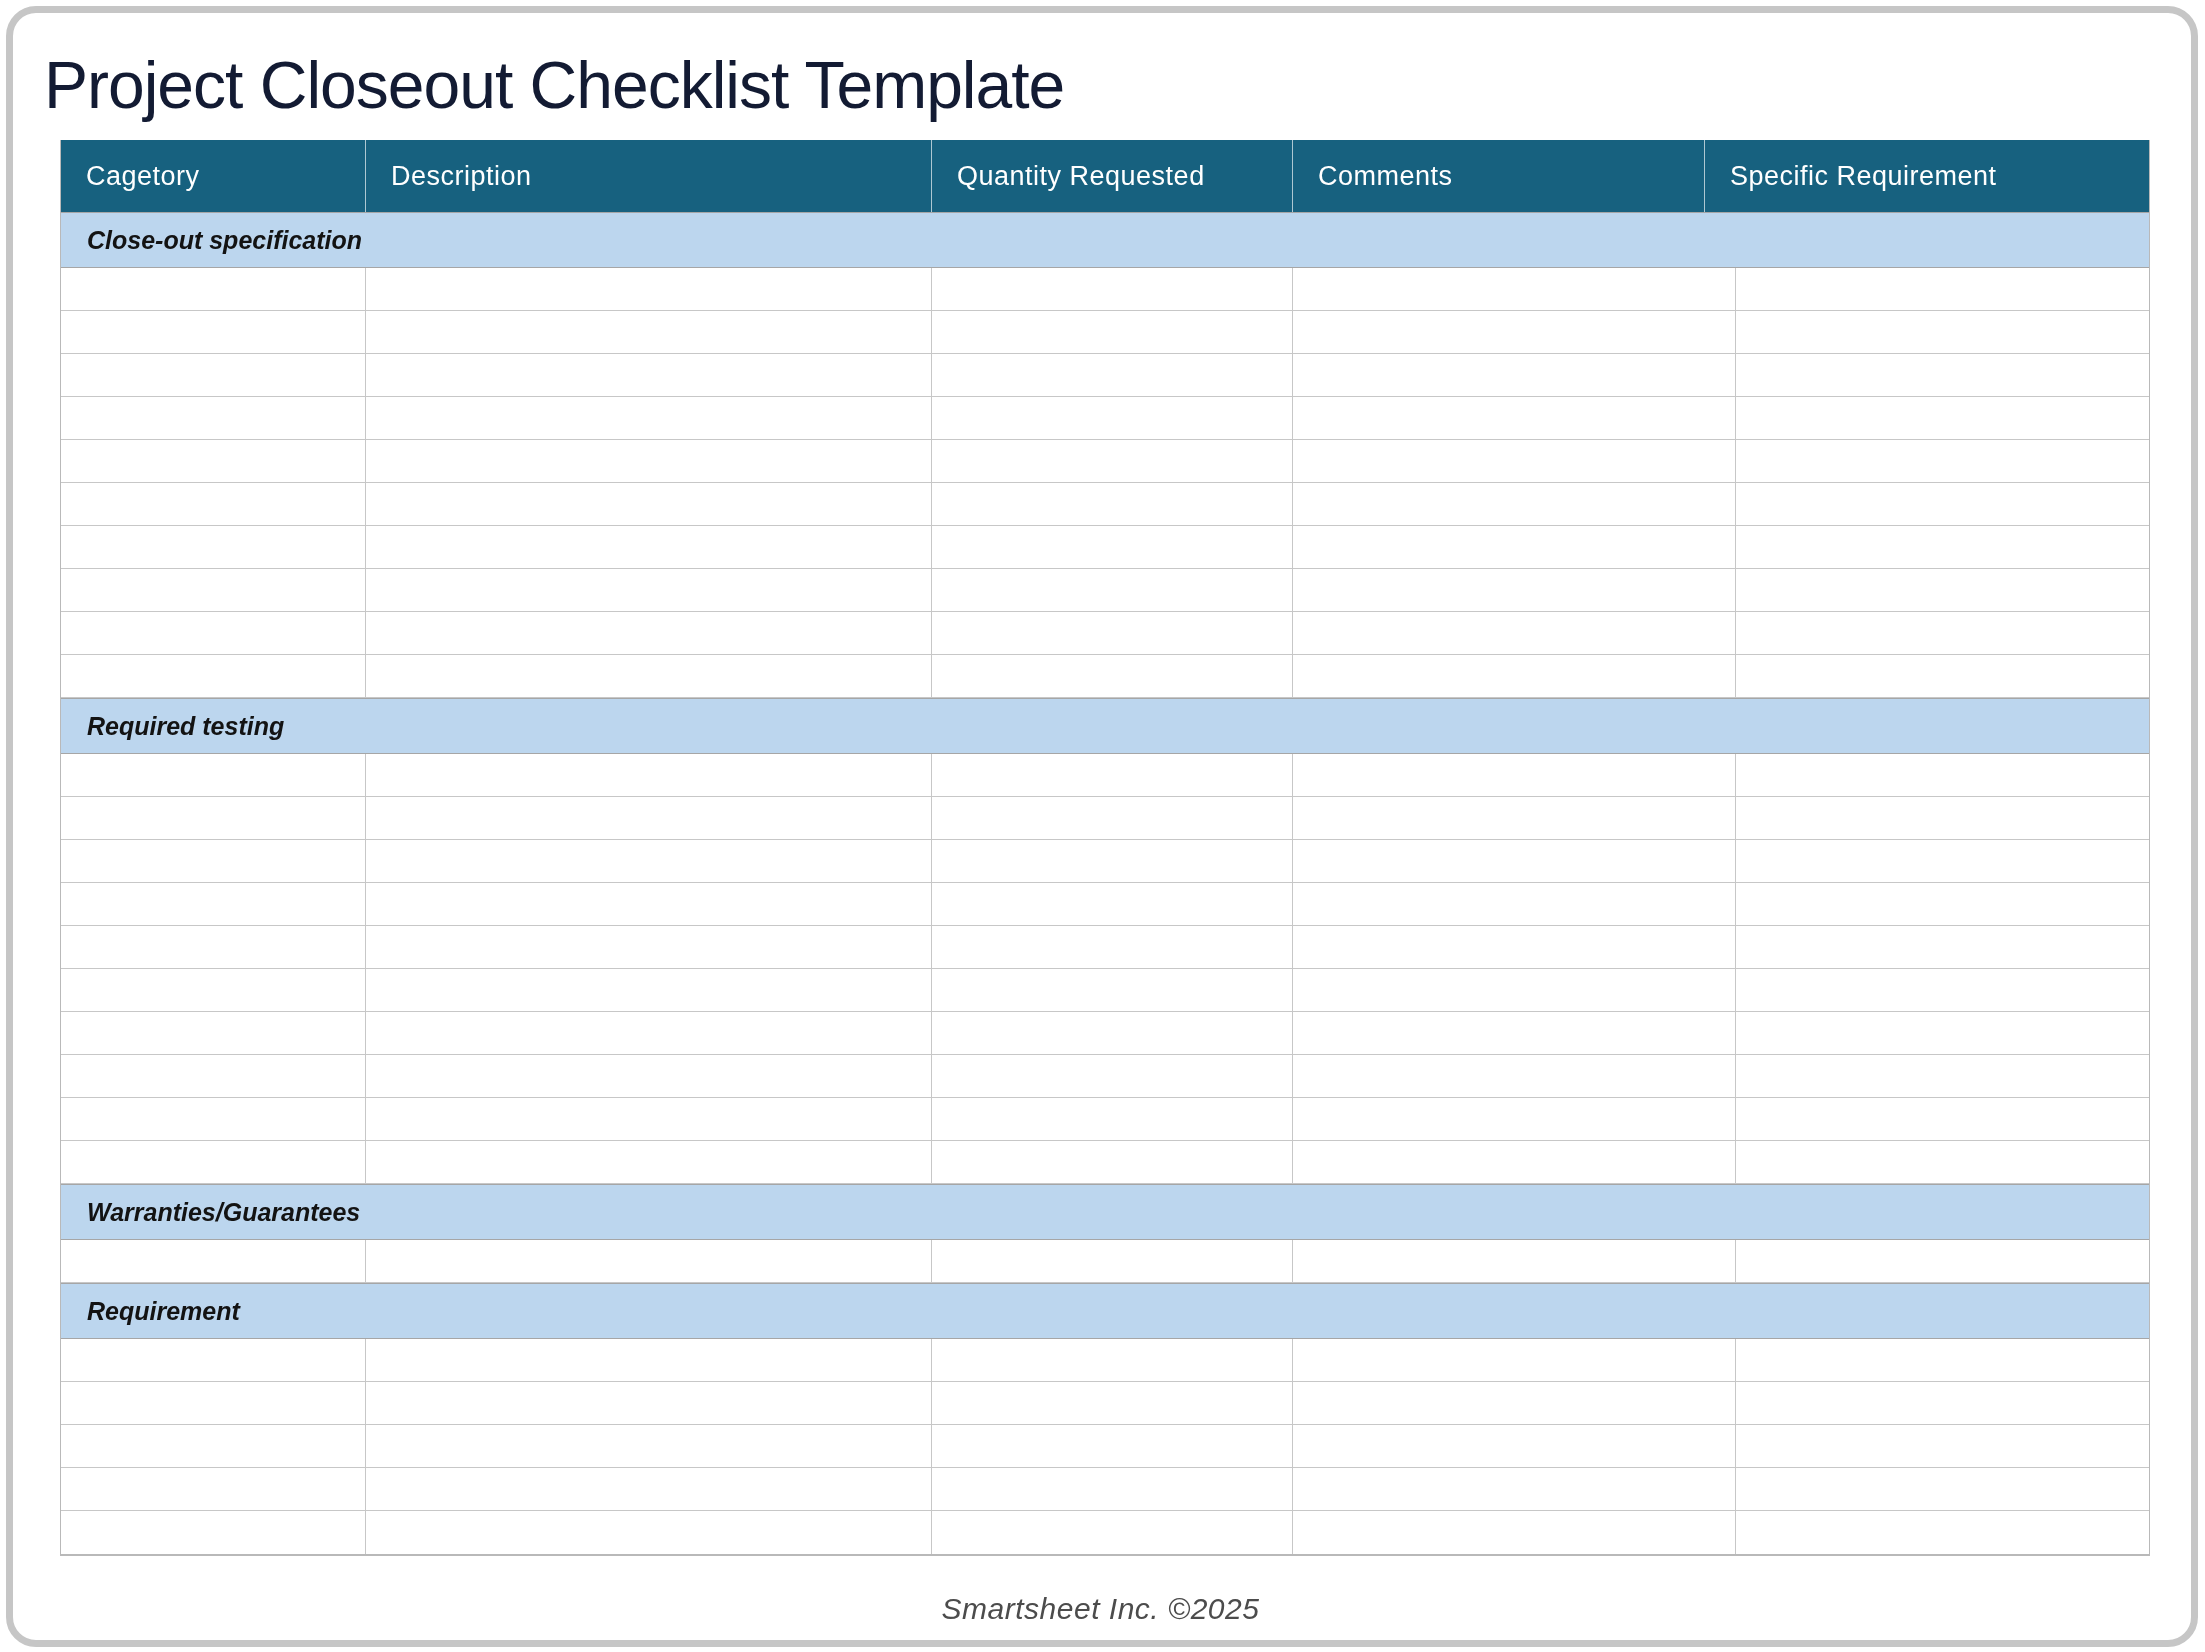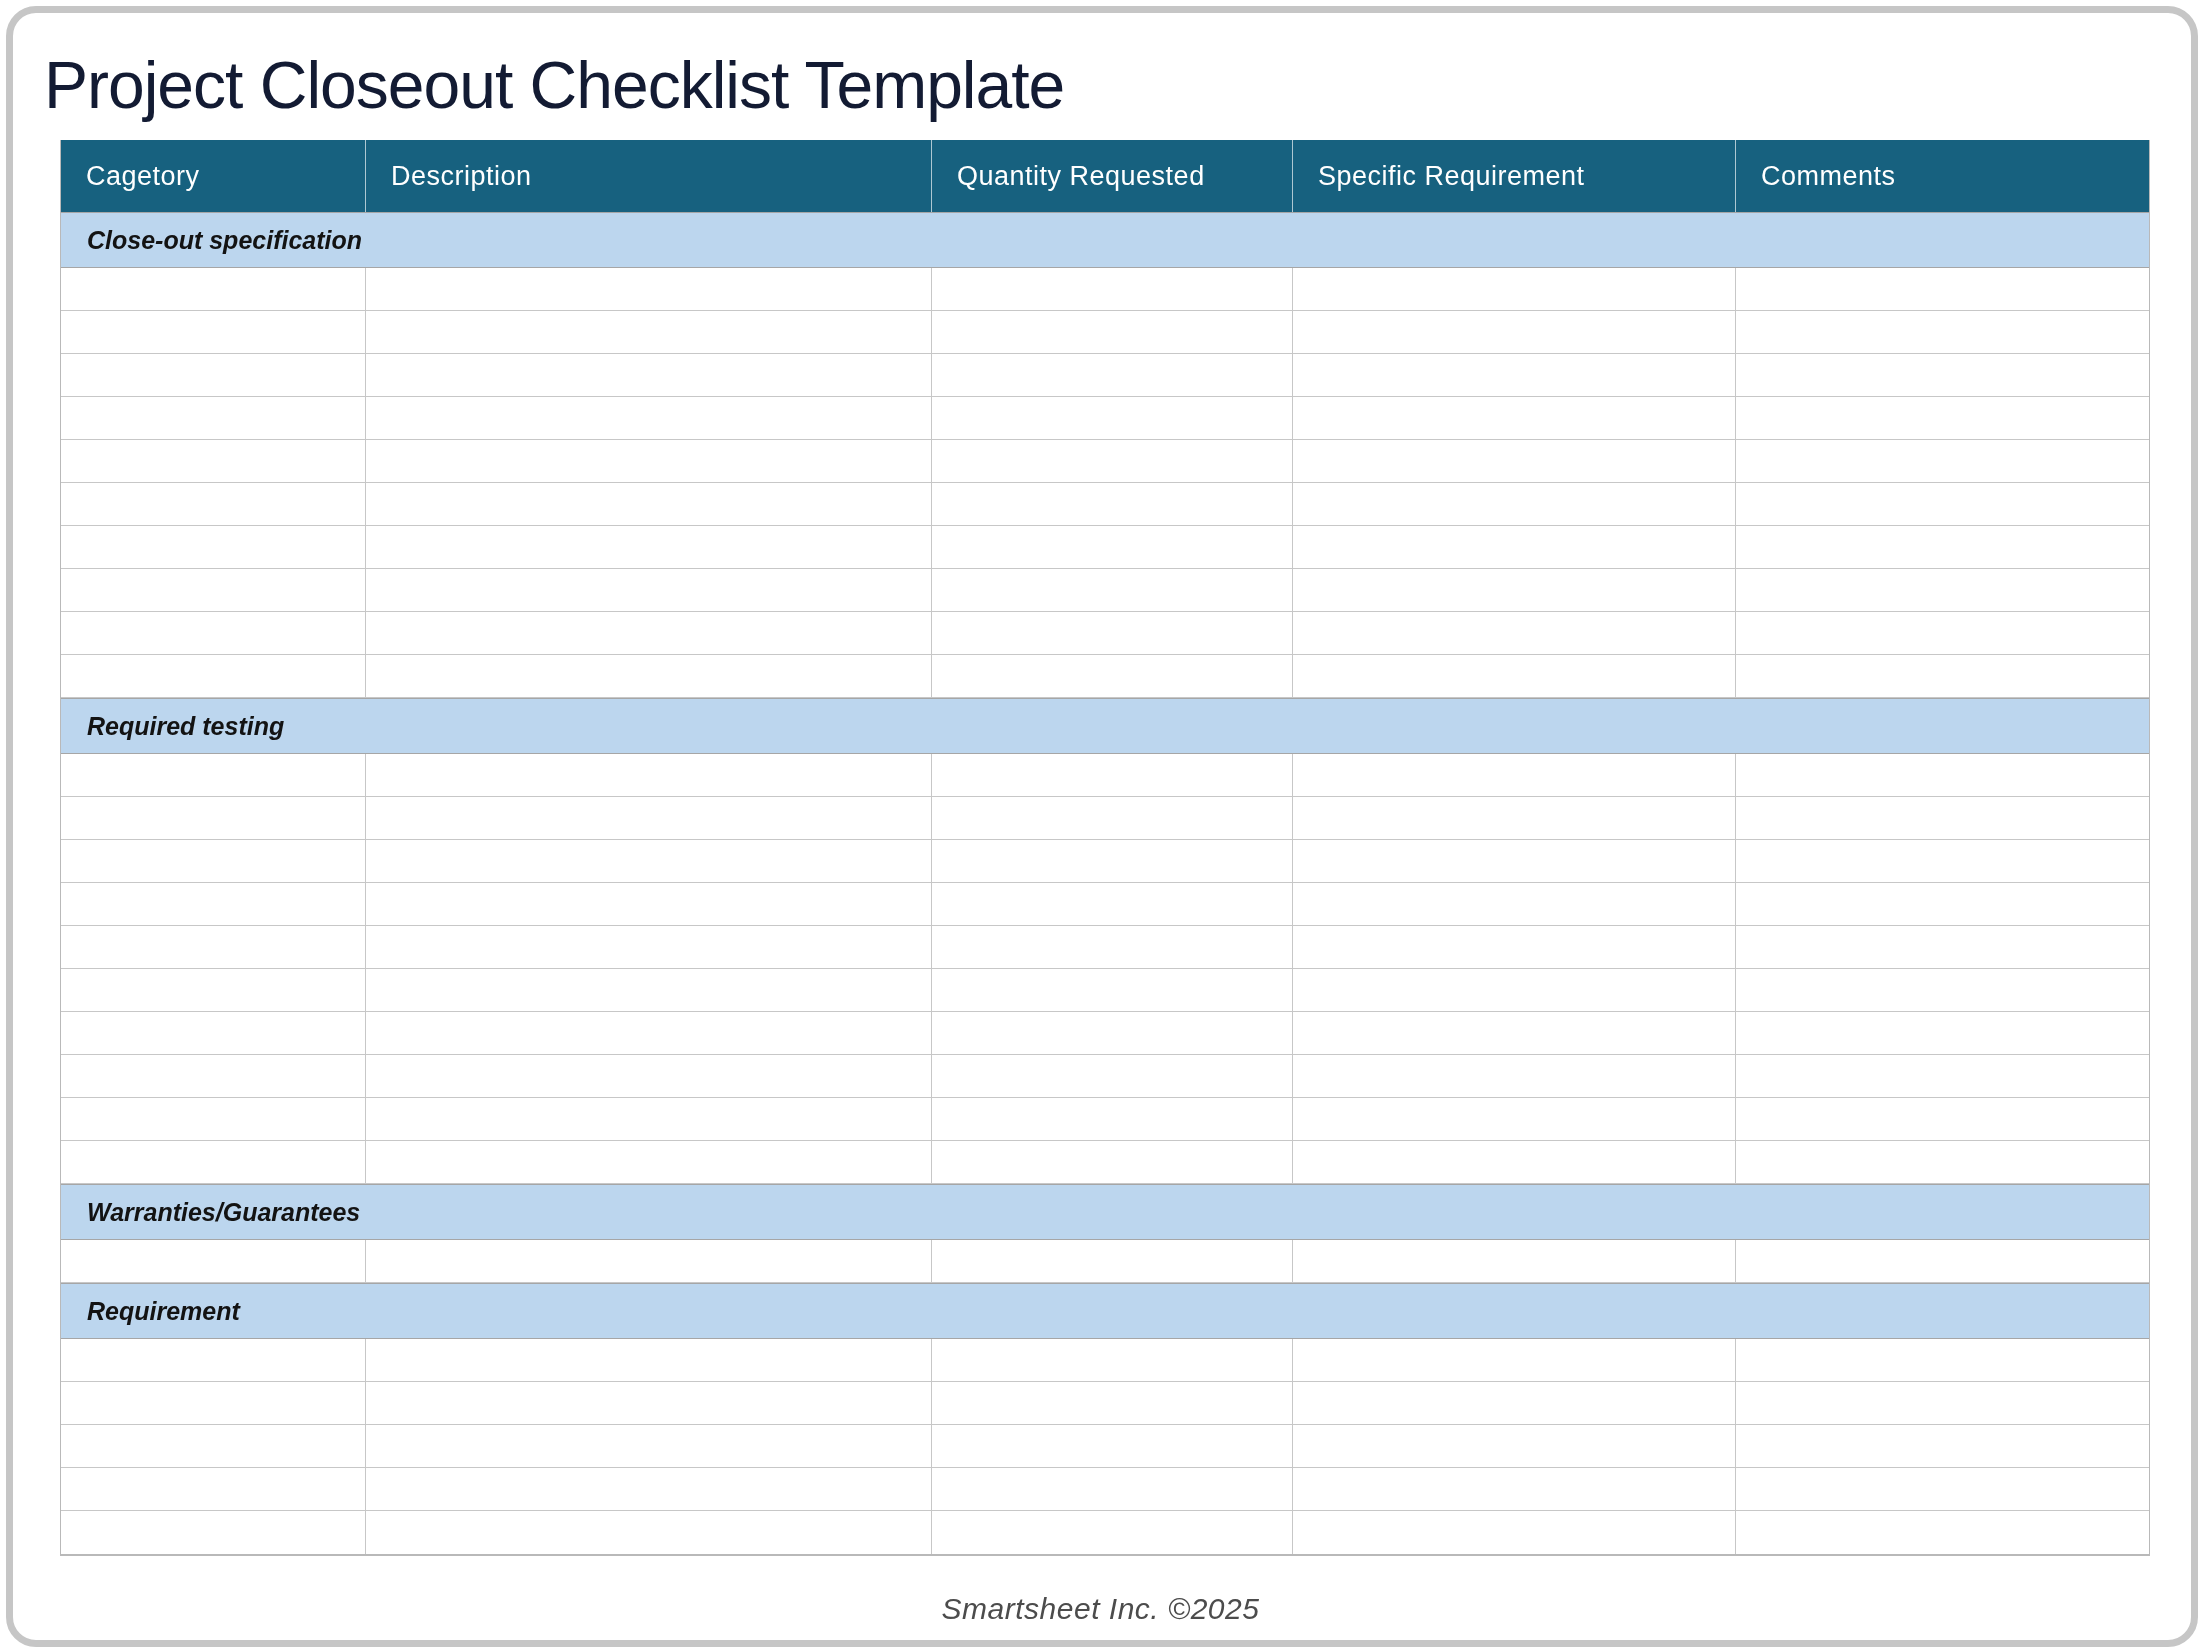--- a/index.html
+++ b/index.html
@@ -114,22 +114,22 @@
 <div class="page">
   <div class="frame"></div>
 
   <div class="title">Project Closeout Checklist Template</div>
 
   <div class="sheet">
     <div class="header-row">
       <div class="hcell c0">Cagetory</div>
       <div class="hcell c1">Description</div>
       <div class="hcell c2">Quantity Requested</div>
+      <div class="hcell c4">Comments</div>
       <div class="hcell c3">Specific Requirement</div>
-      <div class="hcell c4">Comments</div>
     </div>
     <div>
         <div class="section-bar">Close-out specification</div>
         <div class="row">
           <div class="cell c0"></div>
           <div class="cell c1"></div>
           <div class="cell c2"></div>
           <div class="cell c3"></div>
           <div class="cell c4"></div>
         </div>

